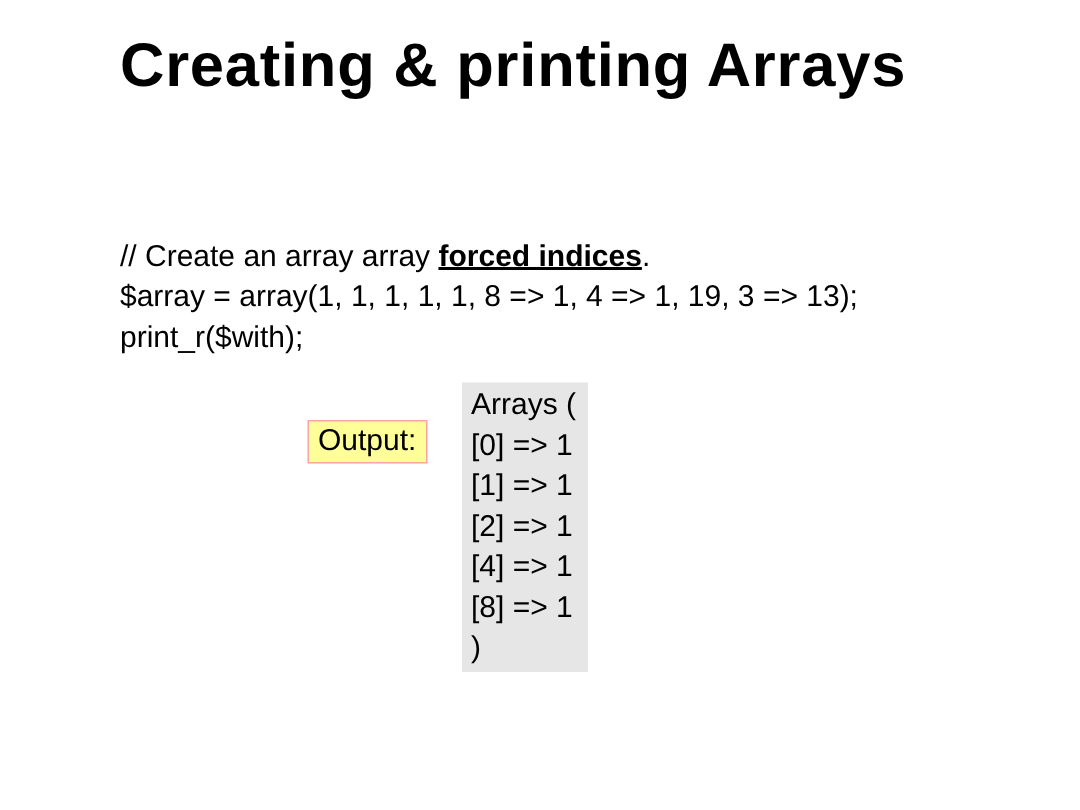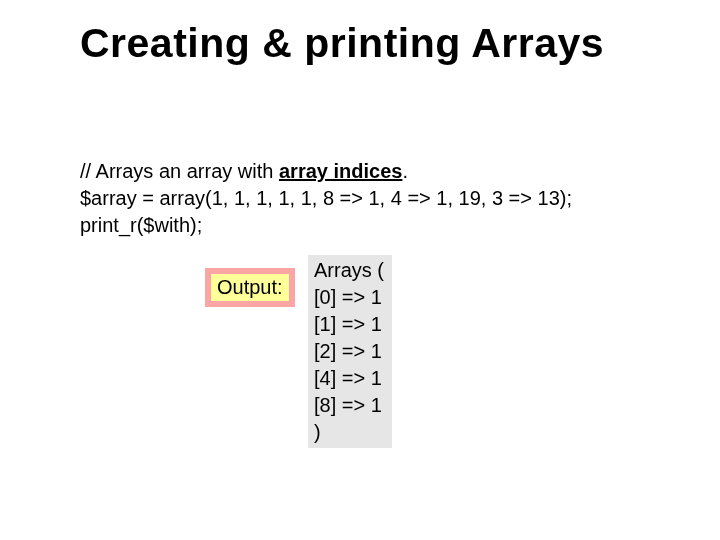--- a/index.html
+++ b/index.html
@@ -33,24 +33,24 @@
     line-height: 1.35;
   }
   .forced-underline {
     text-decoration: underline;
   }
   .bold {
     font-weight: bold;
   }
   .output-label {
     position: absolute;
-    top: 268px;
+    top: 280px;
     left: 205px;
     background: #ffff99;
-    border: 6px solid #fca5a5;
+    border: 1px solid #fca5a5;
     padding: 2px 6px;
     font-size: 20px;
   }
   .output-box {
     position: absolute;
     top: 255px;
     left: 308px;
     background: #e6e6e6;
     padding: 2px 8px 2px 6px;
     font-size: 20px;
@@ -59,21 +59,21 @@
 </style>
 </head>
 <body>
 
 <div class="slide">
 
   <div class="title">Creating &amp; printing Arrays</div>
 
   <div class="code-block">
     <div>
-      <span>// Arrays an array with </span><span class="bold forced-underline">array indices</span><span>.</span>
+      <span>// Create an array array </span><span class="bold forced-underline">forced indices</span><span>.</span>
     </div>
     <div>$array = array(1, 1, 1, 1,  1, 8 =&gt; 1,  4 =&gt; 1, 19, 3 =&gt; 13);</div>
     <div>print_r($with);</div>
   </div>
 
   <div class="output-label">Output:</div>
 
   <div class="output-box">
     <div>Arrays (</div>
     <div>[0] =&gt; 1</div>

